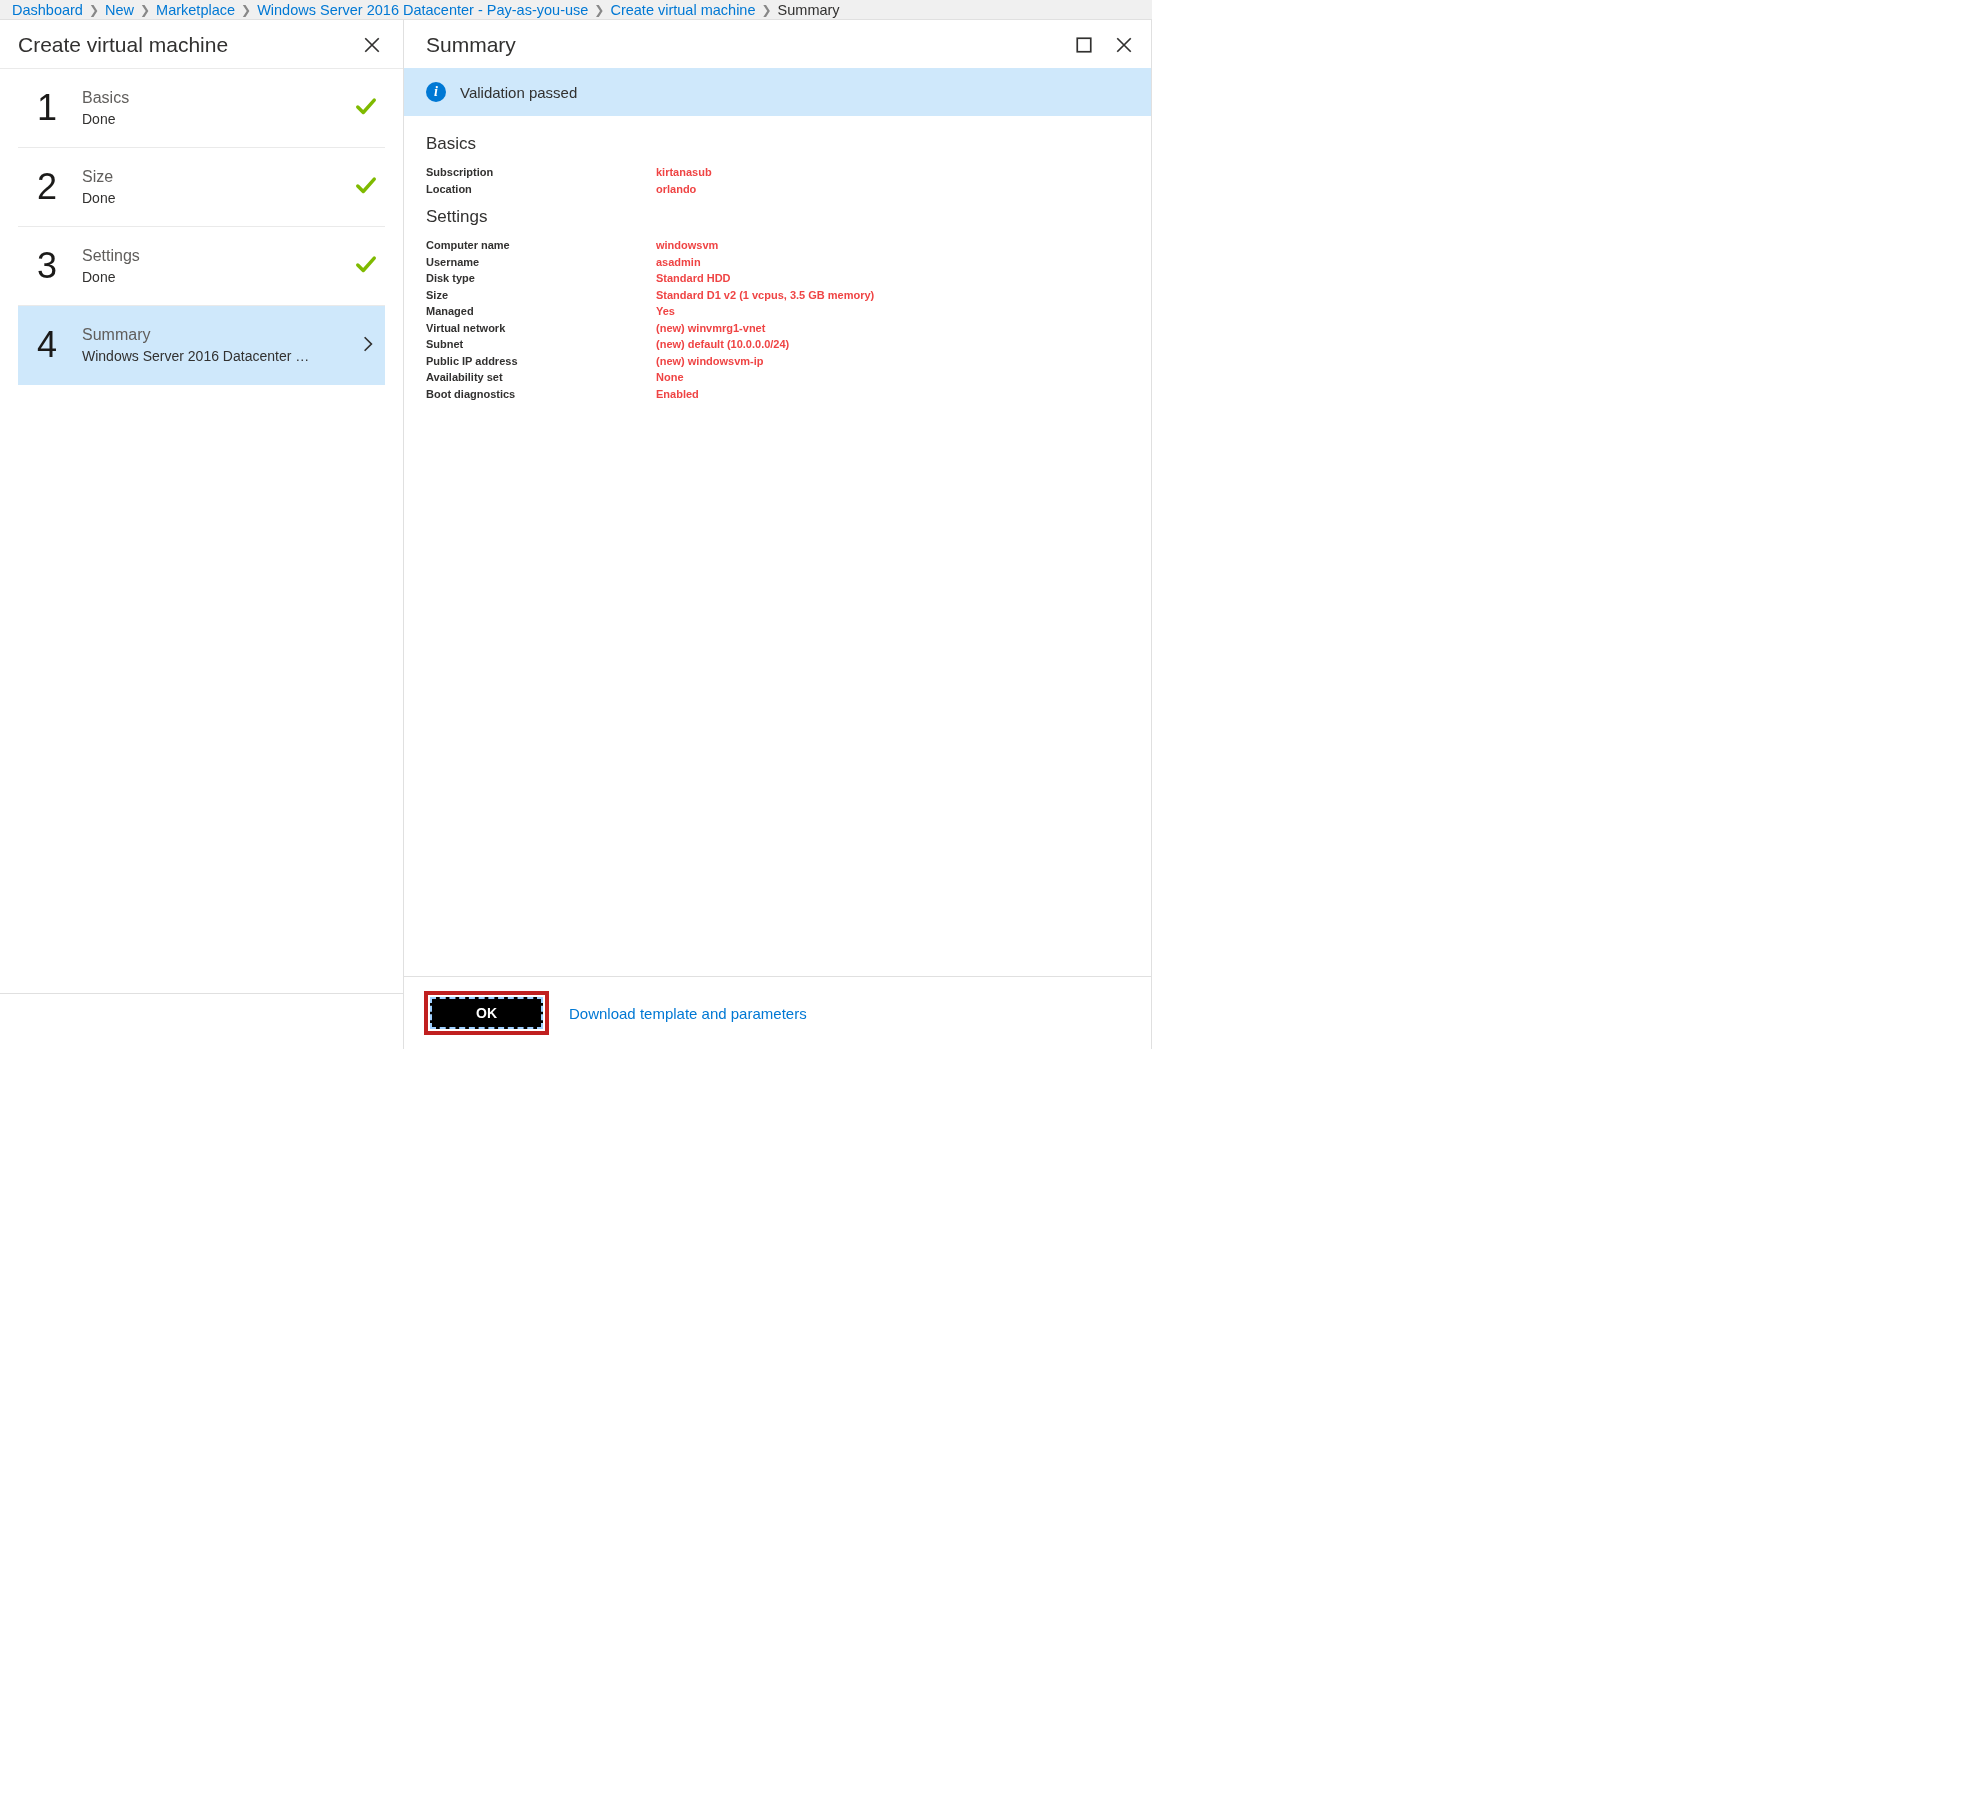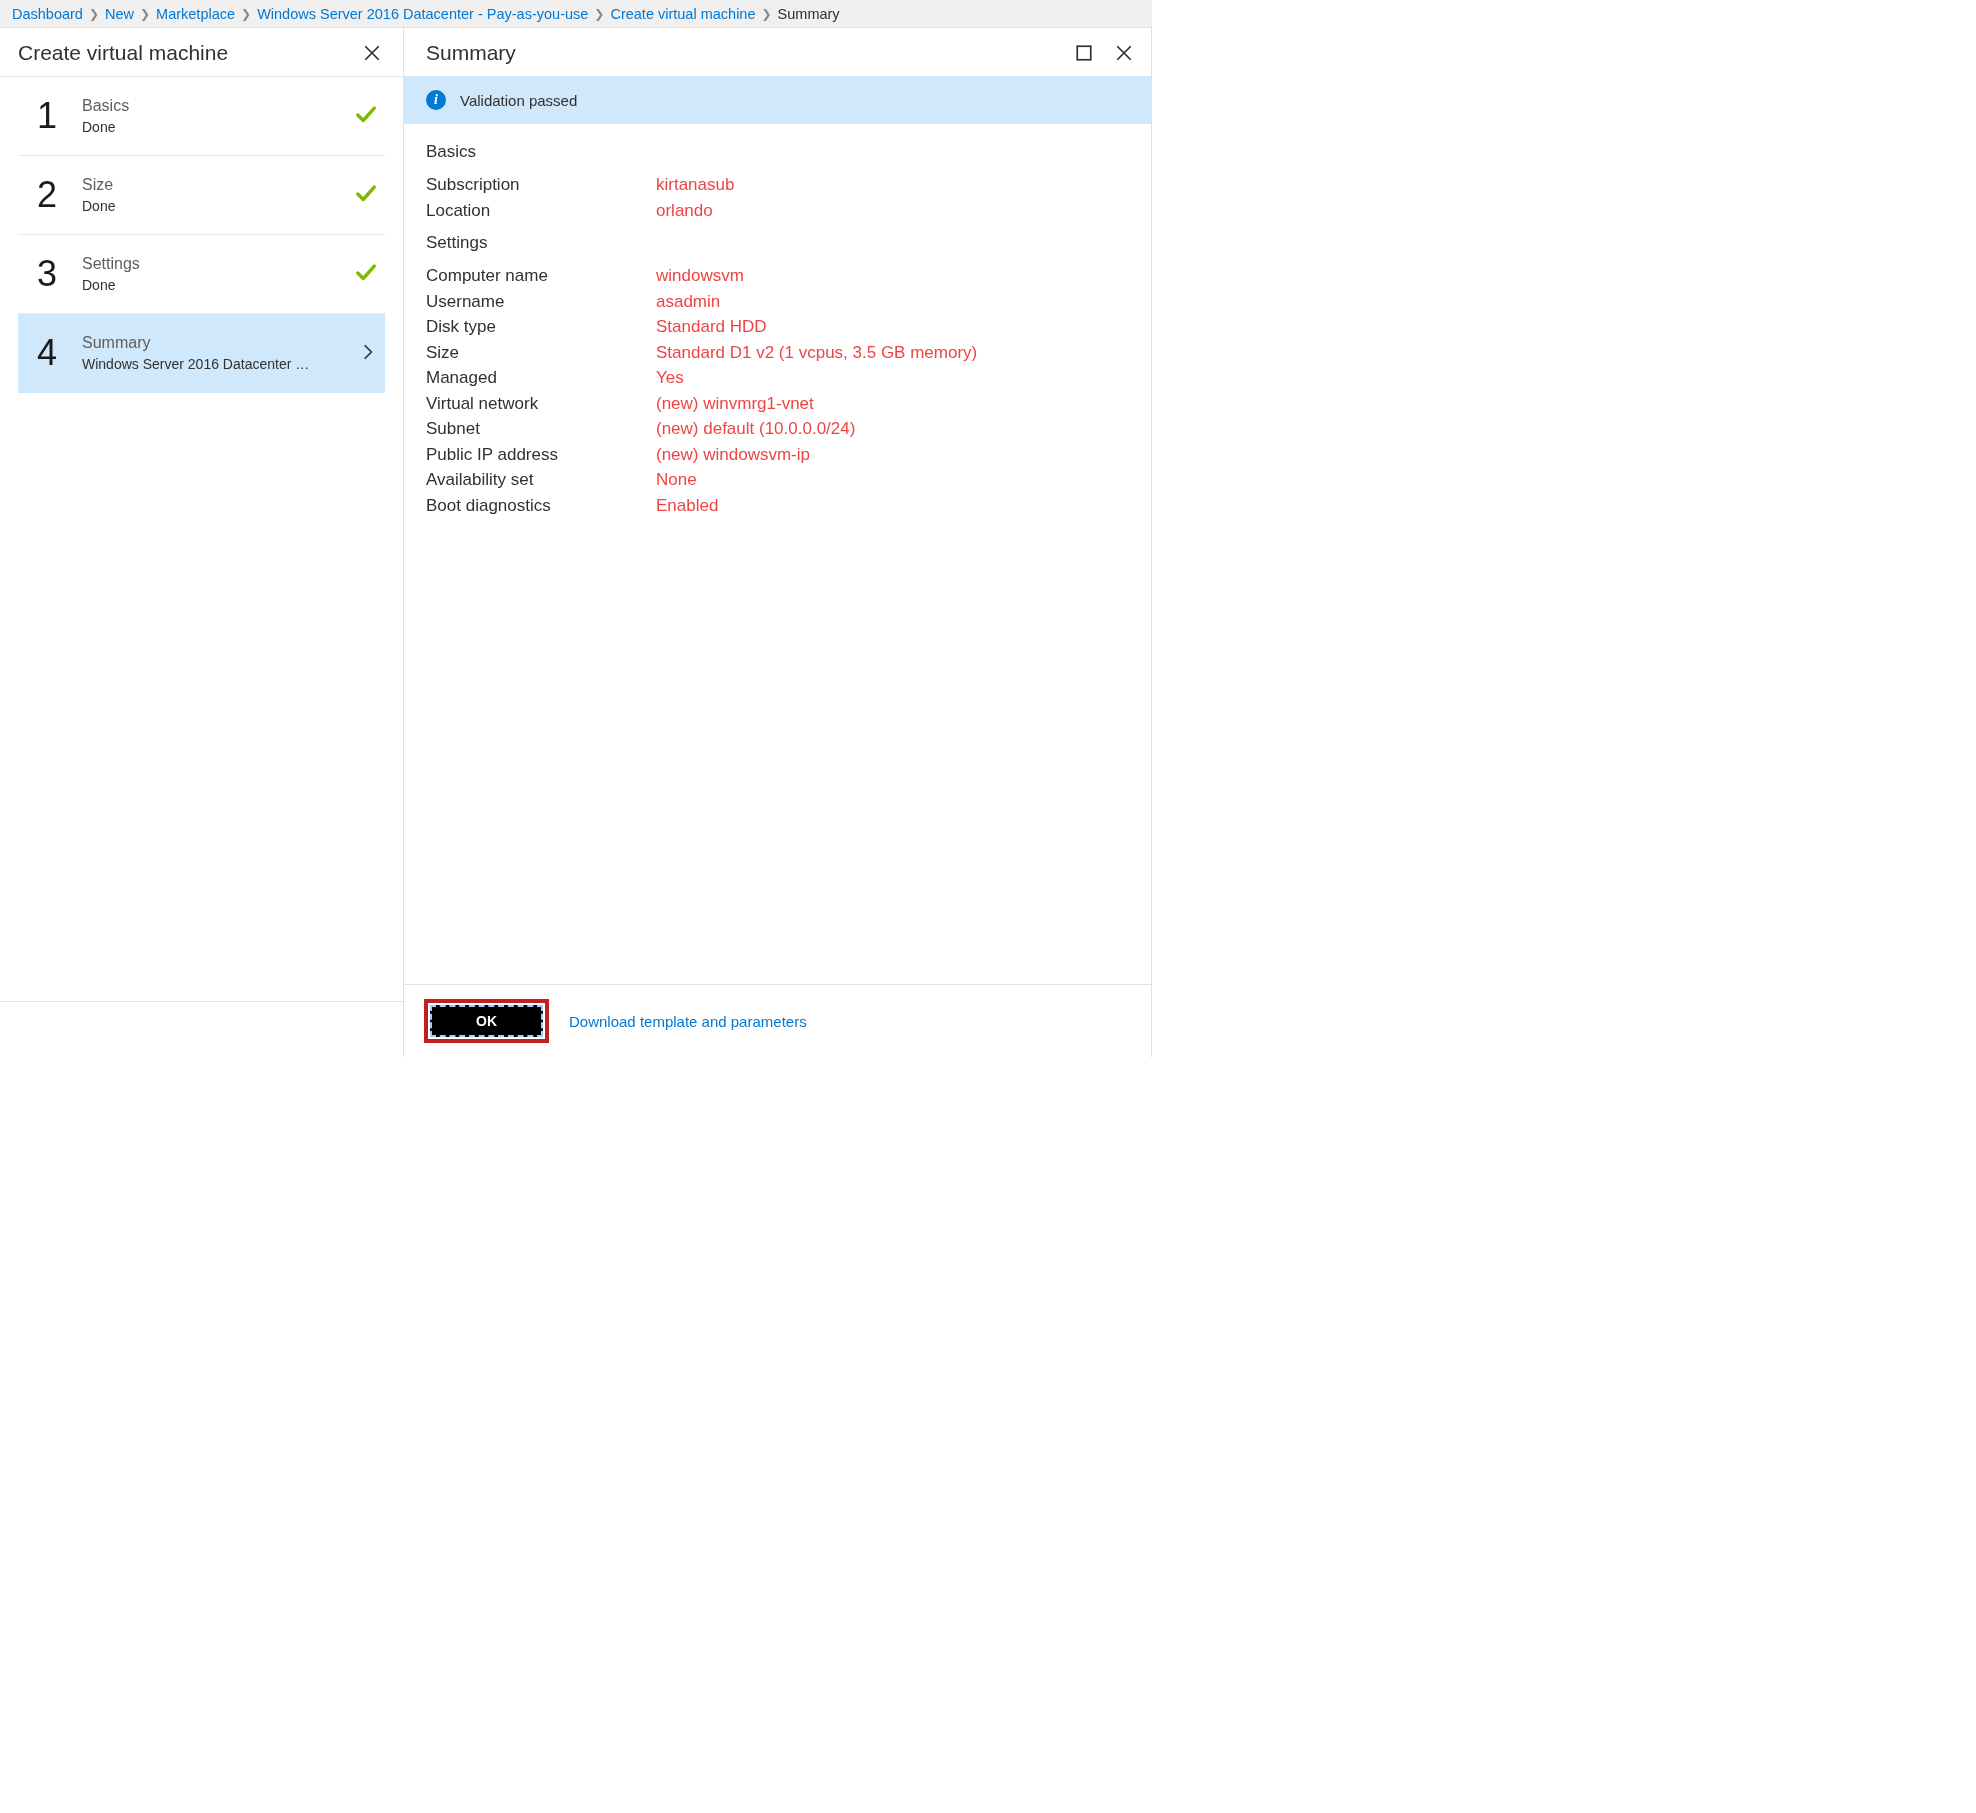--- a/index.html
+++ b/index.html
@@ -7,21 +7,21 @@
       font-family: "Segoe UI", Tahoma, sans-serif;
       font-size: 15px;
       color: #323130;
       background: #ffffff;
       width: 1152px;
       height: 1057px;
       overflow: hidden;
     }
     
     .breadcrumb {
-      height: 28px;
+      height: 20px;
       padding: 3px 12px;
       background: #f0f0f0;
       border-bottom: 1px solid #e0e0e0;
       display: flex;
       align-items: center;
       gap: 6px;
       font-size: 14.5px;
     }
     .breadcrumb a { color: #0078d4; text-decoration: none; cursor: pointer; }
     .breadcrumb .sep { color: #888; font-size: 12px; }
@@ -129,22 +129,23 @@
     .section-title {
       font-size: 17px;
       color: #323130;
       margin-bottom: 10px;
       margin-top: 10px;
       font-weight: 400;
     }
     .section-title:first-child { margin-top: 0; }
     .kv-row {
       display: flex;
-      font-size: 17px;
+      font-size: 11px;
       line-height: 1.5;
+      font-weight: bold;
     }
     .kv-key { width: 230px; color: #323130; white-space: nowrap; overflow: hidden; text-overflow: ellipsis; }
     .kv-val { color: #ef4444; }
     
     .footer {
       border-top: 1px solid #e0e0e0;
       padding: 14px 20px;
       display: flex;
       align-items: center;
       gap: 20px;

